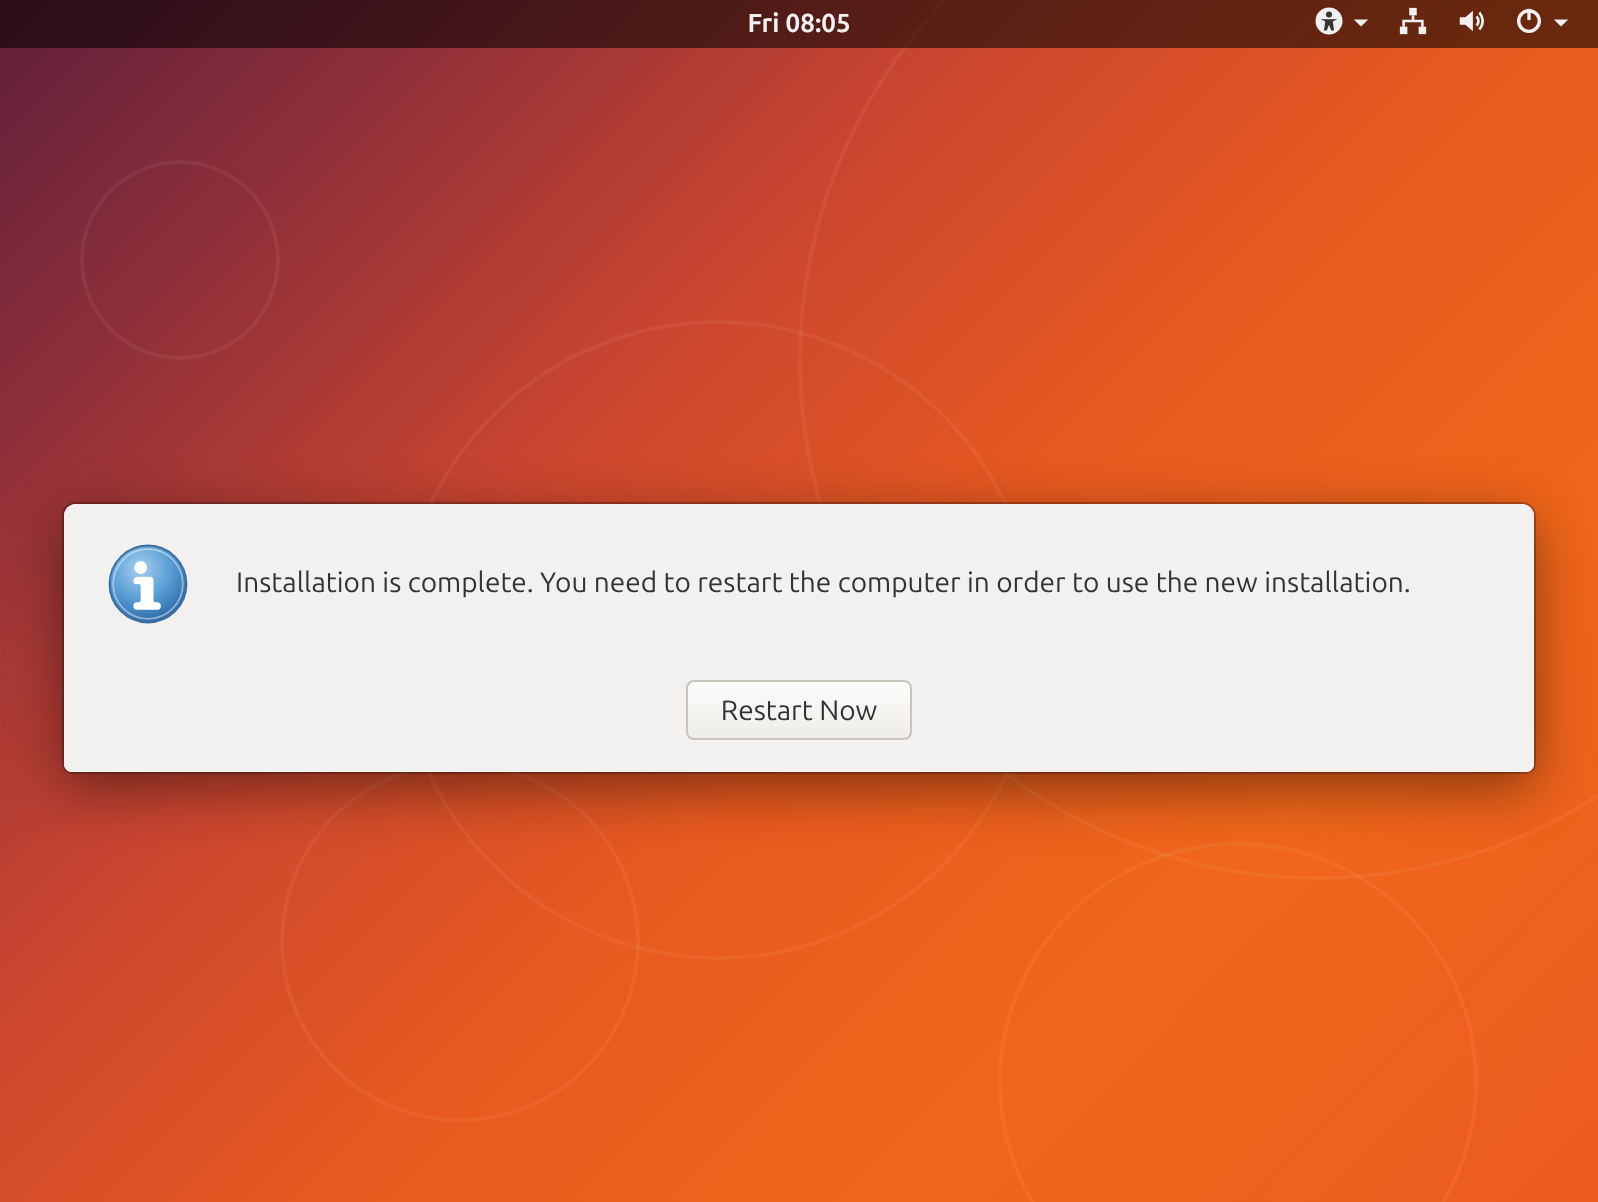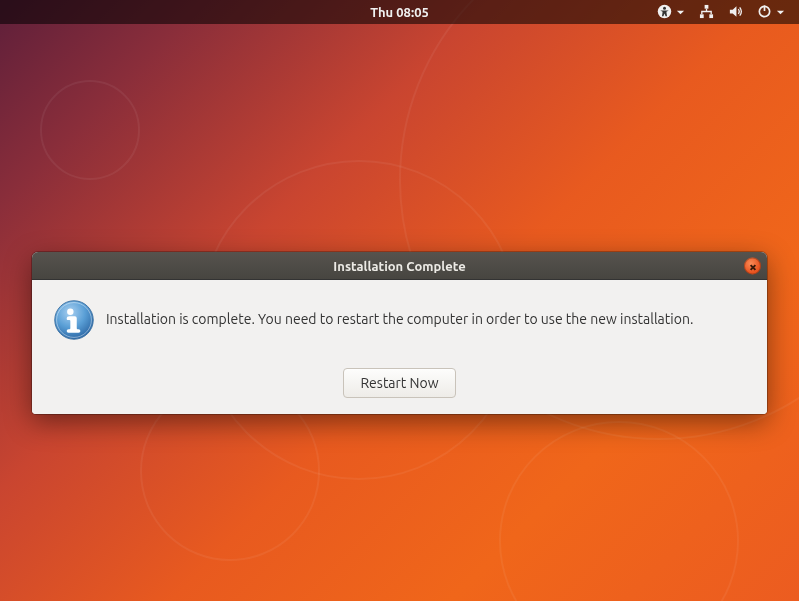--- a/index.html
+++ b/index.html
@@ -128,21 +128,21 @@
     }
     
     .dialog-body {
       padding: 18px 20px 16px 20px;
       background: #f2f1f0;
     }
     
     .dialog-content {
       display: flex;
       align-items: center;
-      gap: 10px;
+      gap: 22px;
     }
     
     .info-icon {
       width: 44px;
       height: 44px;
       flex-shrink: 0;
     }
     
     .dialog-message {
       font-size: 14px;
@@ -172,21 +172,21 @@
 <body>
 
 <div class="bg-circle circle1"></div>
 <div class="bg-circle circle2"></div>
 <div class="bg-circle circle3"></div>
 <div class="bg-circle circle4"></div>
 <div class="bg-circle circle5"></div>
 
 <div class="menubar">
   <div class="menubar-center">
-    <span>Thu 08:05</span>
+    <span>Fri 08:05</span>
   </div>
   <div class="menubar-right">
     <div class="indicator">
       <span>
         <svg viewBox="0 0 16 16">
             <circle cx="8" cy="8" r="7.2"></circle>
             <circle cx="8" cy="4.5" r="1.6" fill="#333"></circle>
             <path d="M3.5 7 L12.5 7 L10 8.2 L10.7 13 L9.2 13 L8 10 L6.8 13 L5.3 13 L6 8.2 Z" fill="#333"></path>
           </svg>
       </span>
@@ -225,30 +225,20 @@
       <span class="dropdown-arrow">
         <svg viewBox="0 0 10 10">
             <path d="M1 3 L5 7 L9 3 Z"></path>
           </svg>
       </span>
     </div>
   </div>
 </div>
 
 <div class="dialog">
-  <div class="dialog-titlebar">
-    <span class="dialog-title">Installation Complete</span>
-    <div class="close-btn">
-      <span>
-        <svg viewBox="0 0 10 10">
-            <path d="M2 2 L8 8 M8 2 L2 8" fill="none"></path>
-          </svg>
-      </span>
-    </div>
-  </div>
   <div class="dialog-body">
     <div class="dialog-content">
       <div class="info-icon">
         <svg viewBox="0 0 48 48">
           <defs>
             <radialGradient id="ig" cx="40%" cy="30%" r="70%">
               <stop offset="0%" stop-color="#a8cff0"></stop>
               <stop offset="55%" stop-color="#5a9fd6"></stop>
               <stop offset="100%" stop-color="#2f6ba8"></stop>
             </radialGradient>

